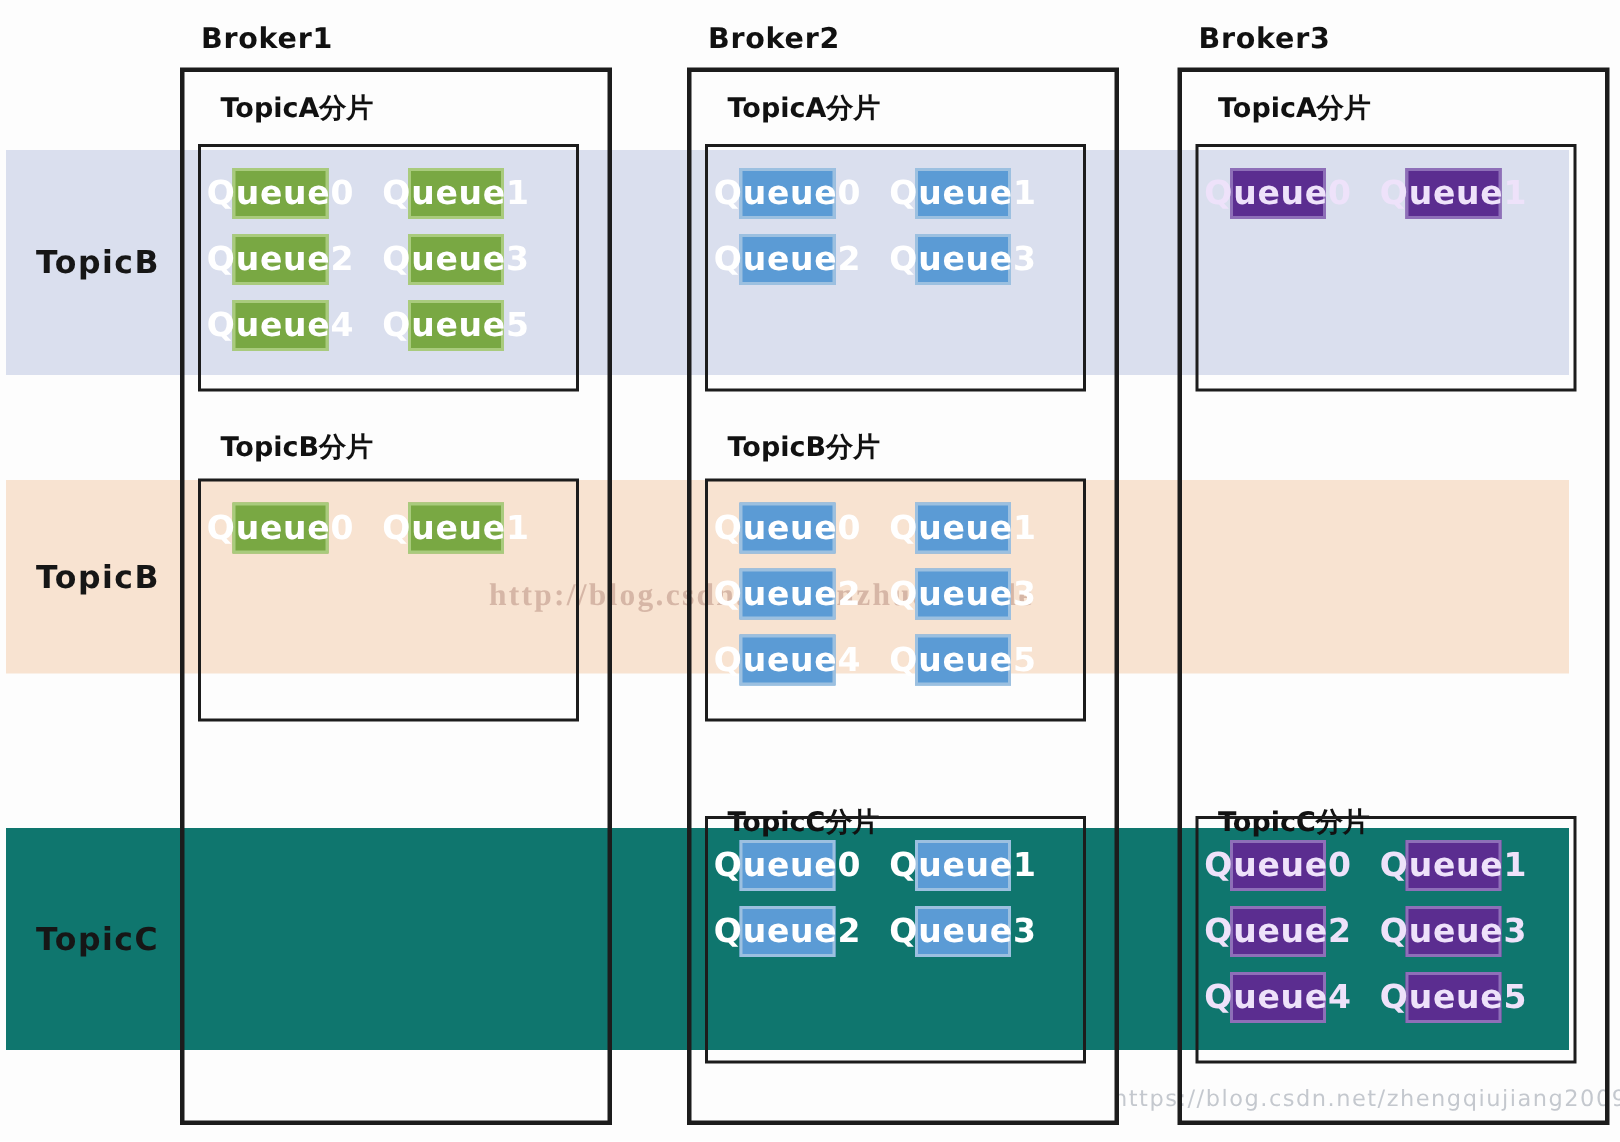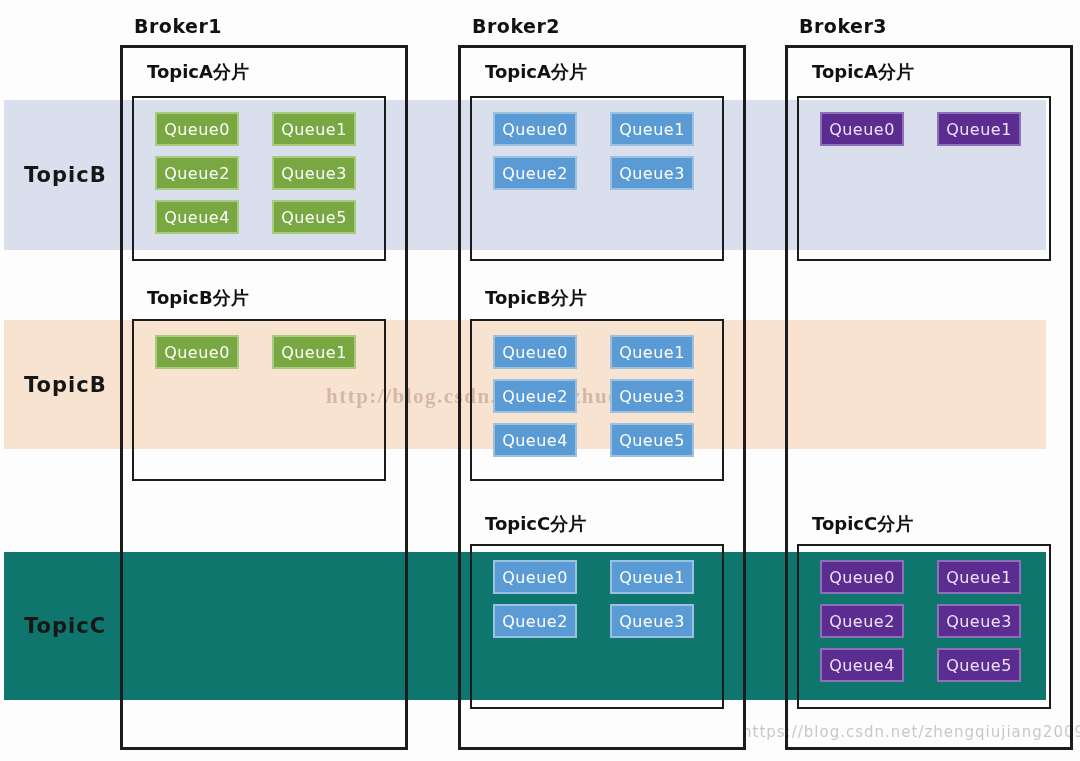--- a/index.html
+++ b/index.html
@@ -73,28 +73,28 @@
     display:grid;
     grid-template-columns:repeat(2,88px);
     column-gap:29px;row-gap:10px;
     align-content:start;
     padding:14px 0 0 21px;
   }
   .row-0 .shard-title{top:12px;}
   .row-0 .shard-box{top:48px;height:165px;}
   .row-1 .shard-title{top:238px;}
   .row-1 .shard-box{top:271px;height:162px;}
-  .row-2 .shard-title{top:464px;}
+  .row-2 .shard-title{top:488px;}
   .row-2 .shard-box{top:496px;height:165px;}
 
   
   .queue{
-    width:84px;height:34px;
+    width:64px;height:34px;
     display:flex;align-items:center;justify-content:center;
-    font-size:16px;font-weight:normal;
+    font-size:22px;font-weight:bold;
     border:2px solid;
     box-sizing:border-box;
     letter-spacing:0.5px;
   }
 </style>
 </head>
 <body>
 
 <div id="canvas">
   <div>

